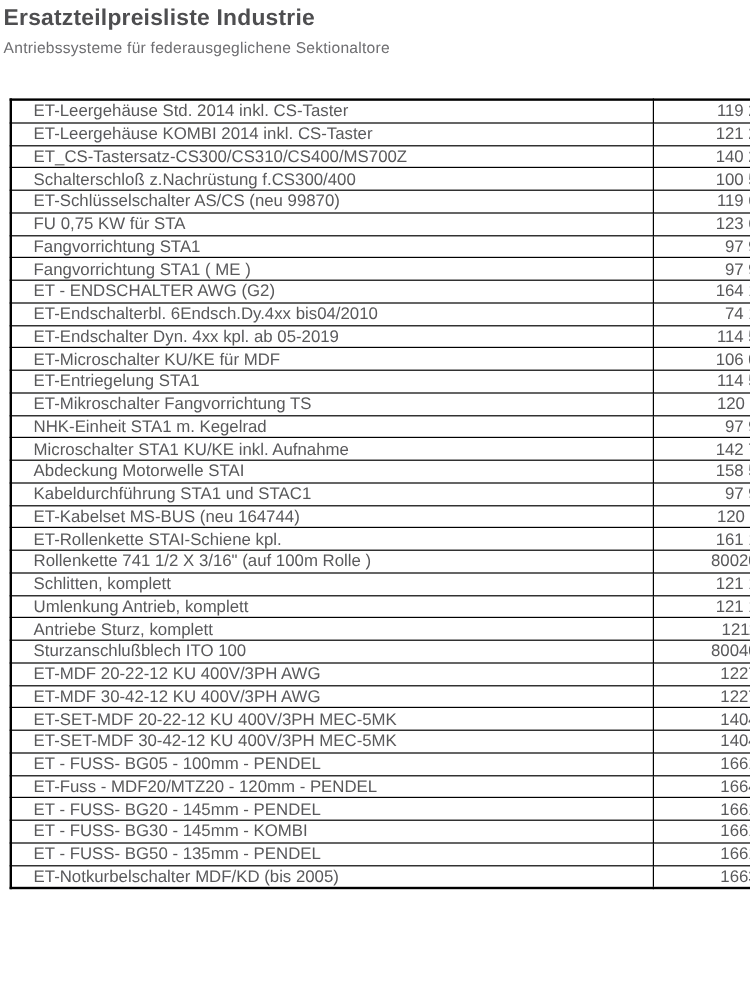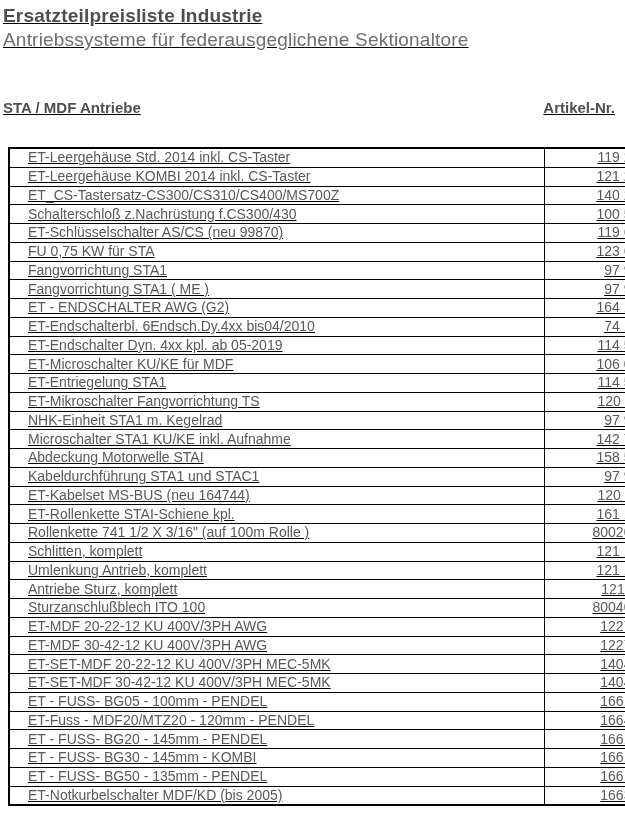--- a/index.html
+++ b/index.html
@@ -11,36 +11,35 @@
     width: 625px;
     height: 838px;
     overflow: hidden;
     font-family: "Liberation Sans", sans-serif;
     -webkit-font-smoothing: antialiased;
   }
   .doc {
     position: relative;
     width: 625px;
     height: 774px;
-    text-decoration: underline;
   }
   .doc-header {
     padding: 3px 0 0 3px;
   }
   .doc-title {
     margin: 0;
     font-size: 19px;
     font-weight: bold;
     line-height: 26px;
     color: #4e4e50;
     letter-spacing: 0.2px;
   }
   .doc-subtitle {
     margin: 0;
-    font-size: 19px;
+    font-size: 13px;
     font-weight: normal;
     line-height: 22px;
     color: #6e6e71;
     letter-spacing: 0.2px;
   }
   .section-row {
     display: flex;
     justify-content: space-between;
     align-items: baseline;
     margin: 48px 0 0 0;
@@ -83,41 +82,37 @@
 </head>
 <body>
 
 <div class="doc">
 
   <div class="doc-header">
     <h1 class="doc-title">Ersatzteilpreisliste Industrie</h1>
     <div class="doc-subtitle">Antriebssysteme für federausgeglichene Sektionaltore</div>
   </div>
 
-  <div class="section-row">
-    <span>STA / MDF Antriebe</span>
-    <span>Artikel-Nr.</span>
-  </div>
 
   <table class="parts">
     <tbody>
         <tr>
           <td class="label">ET-Leergehäuse Std. 2014 inkl. CS-Taster</td>
           <td class="number">119 291</td>
         </tr>
         <tr>
           <td class="label">ET-Leergehäuse KOMBI 2014 inkl. CS-Taster</td>
           <td class="number">121 243</td>
         </tr>
         <tr>
           <td class="label">ET_CS-Tastersatz-CS300/CS310/CS400/MS700Z</td>
           <td class="number">140 275</td>
         </tr>
         <tr>
-          <td class="label">Schalterschloß z.Nachrüstung f.CS300/430</td>
+          <td class="label">Schalterschloß z.Nachrüstung f.CS300/400</td>
           <td class="number">100 585</td>
         </tr>
         <tr>
           <td class="label">ET-Schlüsselschalter AS/CS (neu 99870)</td>
           <td class="number">119 654</td>
         </tr>
         <tr>
           <td class="label">FU 0,75 KW für STA</td>
           <td class="number">123 610</td>
         </tr>

